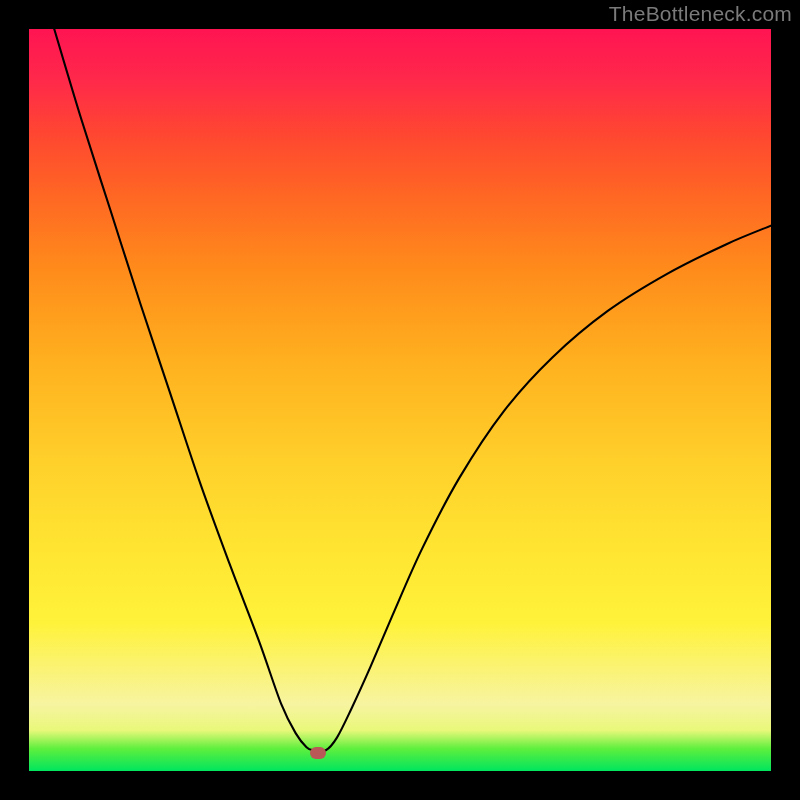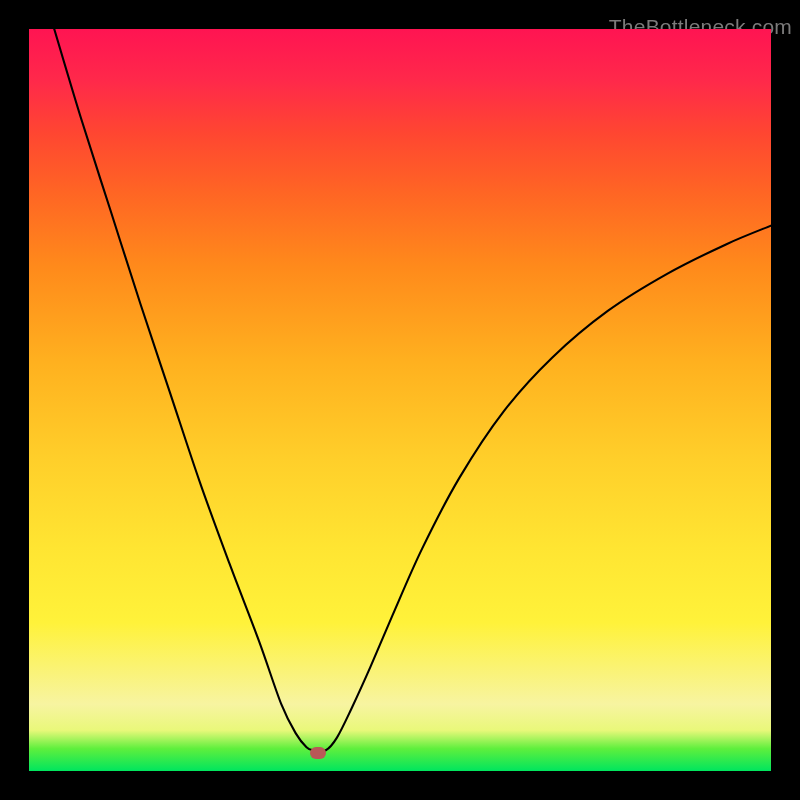--- a/index.html
+++ b/index.html
@@ -50,21 +50,20 @@
     pointer-events: none;
   }
   .watermark {
     position: absolute;
     right: 8px;
     top: 2px;
     color: #7b7a7a;
     font-size: 21px;
     letter-spacing: 0.2px;
     font-weight: 500;
-    margin-top: 13px;
   }
 </style>
 </head>
 <body>
 
 <div class="watermark">TheBottleneck.com</div>
 
 <div class="frame">
   <svg class="curve" viewBox="0 0 742 742" preserveAspectRatio="none">
     <path id="curve-path" d="M 25.228 0 C 29.68 14.84 42.54 58.74 51.94 89.04 C 61.34 119.34 71.73 150.87 81.62 181.79 C 91.51 212.71 101.41 244.24 111.30 274.54 C 121.19 304.84 131.09 333.90 140.98 363.58 C 150.87 393.26 160.77 424.18 170.66 452.62 C 180.55 481.06 190.45 507.65 200.34 534.24 C 210.23 560.83 221.36 588.65 230.02 612.15 C 238.68 635.65 246.10 659.76 252.28 675.22 C 258.46 690.68 262.92 697.73 267.12 704.90 C 271.32 712.07 274.66 715.54 277.51 718.26 C 280.35 720.98 280.97 720.73 284.19 721.22 C 287.40 721.72 292.84 723.33 296.80 721.22 C 300.76 719.12 303.60 715.66 307.93 708.61 C 312.26 701.56 317.20 690.68 322.77 678.93 C 328.33 667.18 334.52 653.58 341.32 638.12 C 348.12 622.66 354.92 605.97 363.58 586.18 C 372.24 566.39 382.13 542.28 393.26 519.40 C 404.39 496.52 416.76 471.79 430.36 448.91 C 443.96 426.03 459.42 402.16 474.88 382.13 C 490.34 362.10 505.80 345.40 523.11 328.71 C 540.42 312.01 559.59 295.93 578.76 281.96 C 597.93 267.99 618.33 255.99 638.12 244.86 C 657.91 233.73 680.17 223.22 697.48 215.18 C 714.79 207.14 734.58 199.72 742.00 196.63" fill="none" stroke="#000" stroke-width="2.1" stroke-linecap="round" stroke-linejoin="round"></path>

